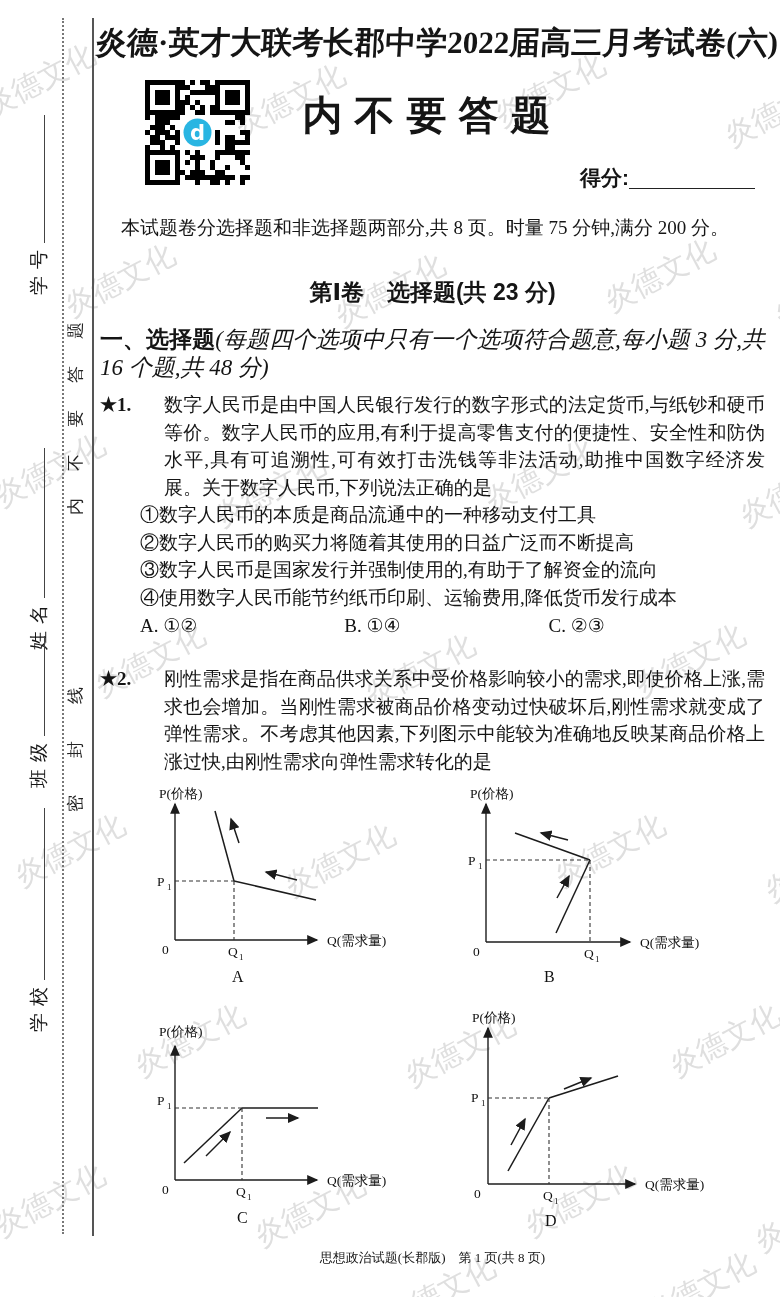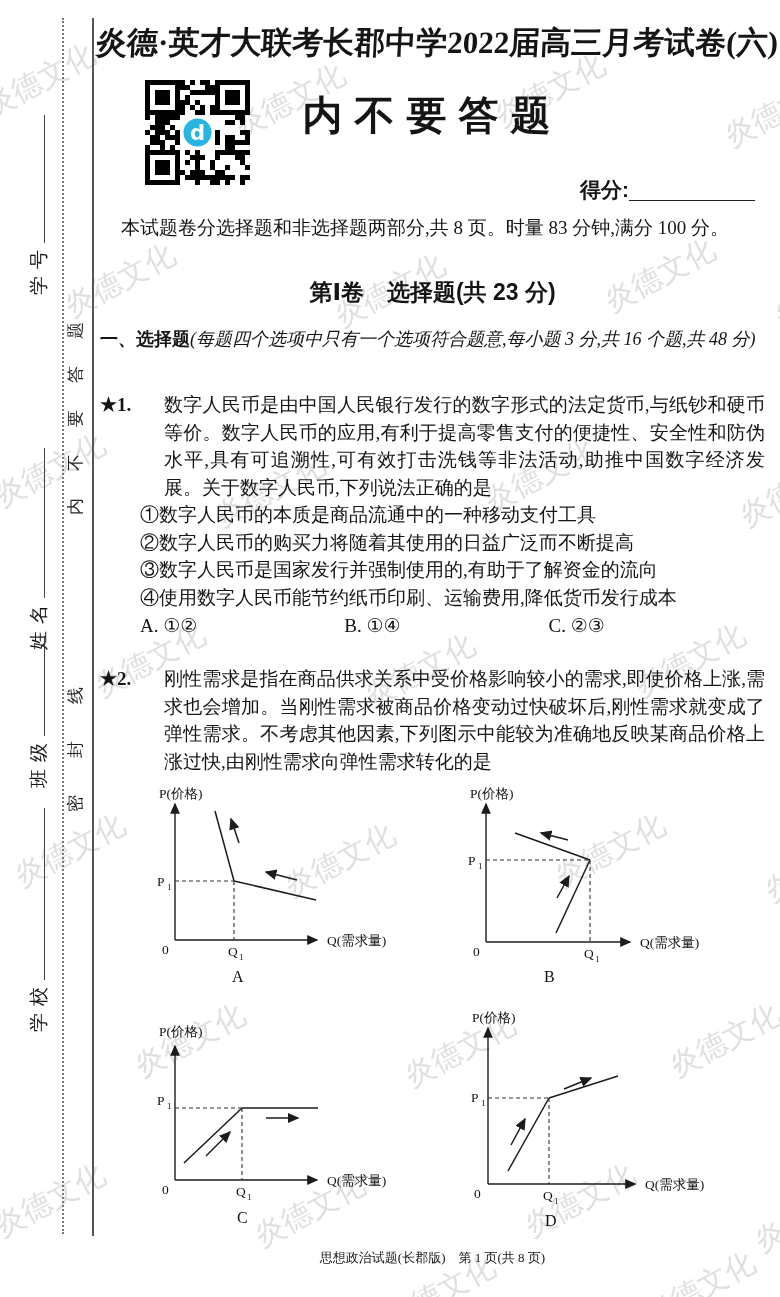--- a/index.html
+++ b/index.html
@@ -23,29 +23,29 @@
          white-space:nowrap;font-size:17px;z-index:1;color:#222;}
   
   .content{position:absolute;left:100px;top:0;width:665px;height:100%;z-index:1;}
   .header-title{position:absolute;top:22px;left:-4px;width:674px;text-align:center;
                 font-size:31px;font-weight:bold;white-space:nowrap;transform:skewX(-3deg);
                 font-family:"Liberation Serif","DejaVu Serif",serif;}
   .qr{position:absolute;left:45px;top:80px;width:105px;height:105px;}
   .subject{position:absolute;top:88px;left:0;width:100%;text-align:center;font-size:40px;
            font-weight:bold;letter-spacing:12px;
            font-family:"Liberation Sans","DejaVu Sans",sans-serif;}
-  .score-row{position:absolute;top:176px;left:480px;font-size:21px;font-weight:bold;
+  .score-row{position:absolute;top:164px;left:480px;font-size:21px;font-weight:bold;
              font-family:"Liberation Sans","DejaVu Sans",sans-serif;}
   .score-blank{display:inline-block;width:126px;height:22px;border-bottom:1.5px solid #222;
                vertical-align:-4px;}
   .intro{position:absolute;top:215px;left:0;width:665px;font-size:19px;text-indent:21px;
          white-space:nowrap;}
   .section-title{position:absolute;top:277px;left:0;width:100%;text-align:center;font-size:23px;
                  font-weight:bold;font-family:"Liberation Sans","DejaVu Sans",sans-serif;}
-  .part-heading{position:absolute;top:325px;left:0;width:665px;font-size:18px;
+  .part-heading{position:absolute;top:325px;left:0;width:665px;font-size:23px;
                 line-height:28px;text-align:justify;}
   .part-heading .lead{font-weight:bold;font-family:"Liberation Sans","DejaVu Sans",sans-serif;}
   .part-heading .note{font-style:italic;}
   .question{position:absolute;left:0;width:665px;font-size:19px;line-height:27.5px;}
   #q1{top:391px;} #q2{top:665px;}
   .q-marker{position:absolute;left:0;top:0;font-weight:600;}
   .q-stem{margin-left:64px;text-align:justify;}
   .q-items{margin-left:40px;}
   .q-items div{white-space:nowrap;}
   .options{display:flex;margin-left:40px;margin-top:1px;gap:48px;}
@@ -259,21 +259,21 @@
       <circle cx="52.5" cy="52.5" r="14" fill="#29b5e2"></circle>
       <text x="52.5" y="60" text-anchor="middle" style="font-family:'DejaVu Sans',sans-serif;font-size:21px;font-weight:bold;fill:#ffffff;">d</text>
     </svg>
 
     <div class="subject">内不要答题</div>
 
     <div class="score-row">
       <span>得分:</span><span class="score-blank"></span>
     </div>
 
-    <div class="intro">本试题卷分选择题和非选择题两部分,共 8 页。时量 83 分钟,满分 100 分。</div>
+    <div class="intro">本试题卷分选择题和非选择题两部分,共 8 页。时量 75 分钟,满分 200 分。</div>
 
     <div class="section-title">第Ⅰ卷　选择题(共 23 分)</div>
 
     <div class="part-heading">
       <span class="lead">一、选择题</span><span class="note">(每题四个选项中只有一个选项符合题意,每小题 3 分,共 16 个题,共 48 分)</span>
     </div>
 
     <div class="question" id="q1">
       <span class="q-marker">★1.</span>
       <div class="q-stem">数字人民币是由中国人民银行发行的数字形式的法定货币,与纸钞和硬币等价。数字人民币的应用,有利于提高零售支付的便捷性、安全性和防伪水平,具有可追溯性,可有效打击洗钱等非法活动,助推中国数字经济发展。关于数字人民币,下列说法正确的是</div>

